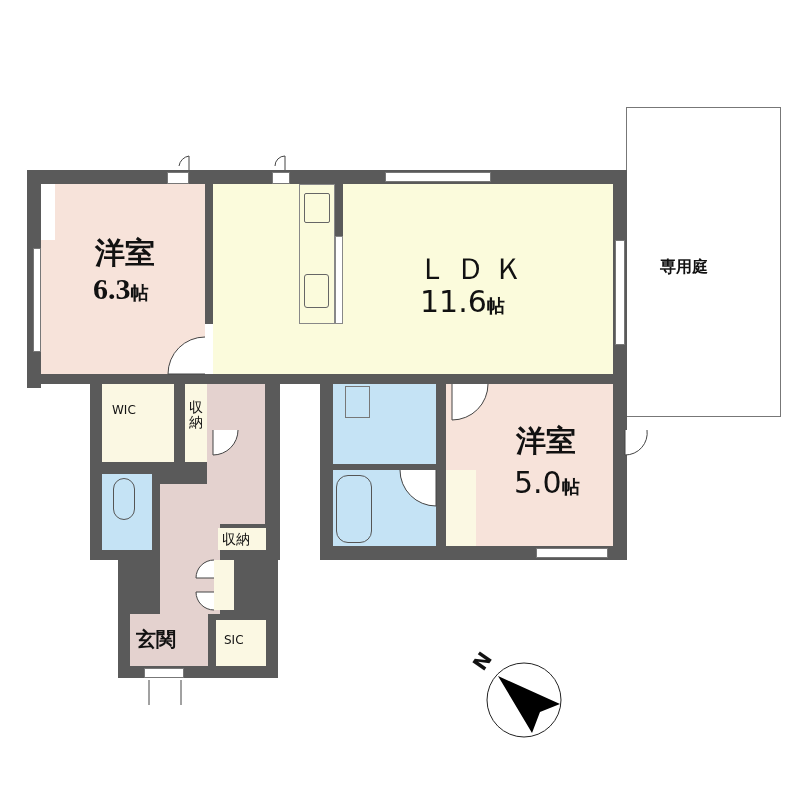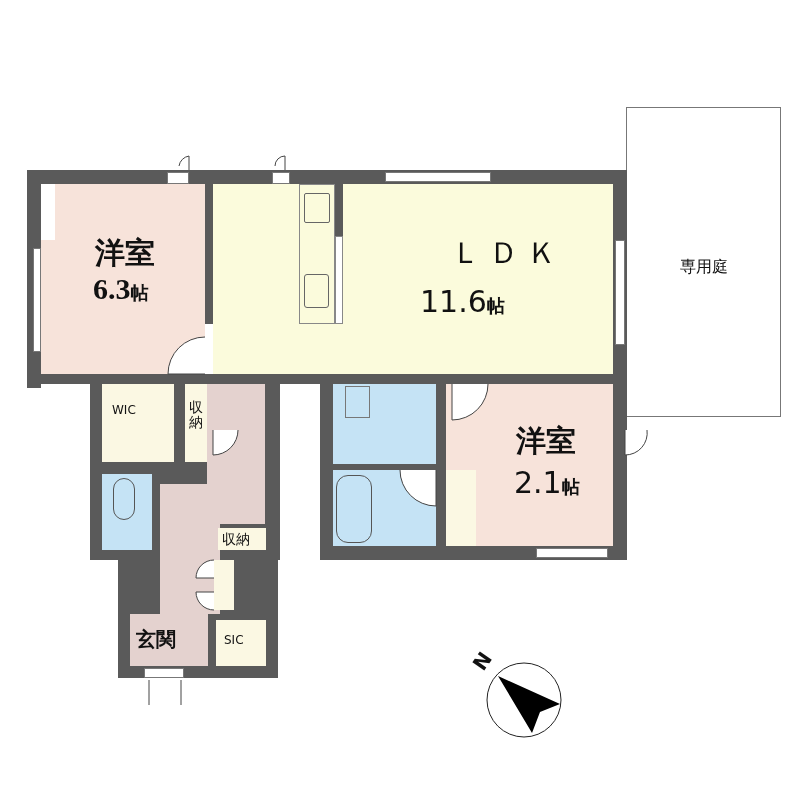--- a/index.html
+++ b/index.html
@@ -10,38 +10,38 @@
   .big{font-size:30px;font-weight:bold;}
   .mid{font-size:12px;font-weight:bold;}
   .tsu{font-size:18px;font-weight:bold;}
   .win{background:#fff;border:1px solid #777;}
   svg{position:absolute;overflow:visible;}
 </style>
 </head>
 <body>
 
 <div class="abs" style="left:626px;top:107px;width:155px;height:310px;border:1.5px solid #777;background:#fff;"></div>
-<div class="label mid" style="left:660px;top:258px;font-weight:normal;font-size:16px;margin-left:20px;">専用庭</div>
+<div class="label mid" style="left:660px;top:258px;font-weight:bold;font-size:16px;">専用庭</div>
 
 <div class="abs wall" style="left:27px;top:170px;width:600px;height:14px;"></div>
 <div class="abs wall" style="left:27px;top:170px;width:14px;height:218px;"></div>
 <div class="abs wall" style="left:613px;top:170px;width:14px;height:388px;"></div>
 
 <div class="abs" style="left:55px;top:184px;width:150px;height:190px;background:#f7e3da;"></div>
 <div class="abs" style="left:41px;top:240px;width:14px;height:134px;background:#f7e3da;"></div>
 <div class="label big" style="left:95px;top:236px;">洋室</div>
 <div class="label" style="left:93px;top:272px;font-family:Liberation Serif, serif;">
   <span class="big">6.3</span><span class="tsu">帖</span>
 </div>
 <div class="abs win" style="left:33px;top:248px;width:8px;height:104px;"></div>
 
 <div class="abs wall" style="left:205px;top:184px;width:8px;height:140px;"></div>
 
 <div class="abs" style="left:213px;top:184px;width:400px;height:190px;background:#fbfbdc;"></div>
-<div class="label big" style="left:418px;top:236px;font-weight:normal;letter-spacing:8px;margin-left:33px;">ＬＤＫ</div>
+<div class="label big" style="left:418px;top:252px;font-weight:normal;letter-spacing:8px;">ＬＤＫ</div>
 <div class="label" style="left:420px;top:285px;">
   <span class="big" style="font-weight:normal;">11.6</span><span class="tsu">帖</span>
 </div>
 
 <div class="abs" style="left:299px;top:184px;width:36px;height:140px;border:1px solid #888;background:#fbfbdc;"></div>
 <div class="abs" style="left:304px;top:193px;width:26px;height:30px;border:1.5px solid #666;border-radius:2px;"></div>
 <div class="abs" style="left:304px;top:274px;width:25px;height:34px;border:1.5px solid #666;border-radius:3px;"></div>
 <div class="abs wall" style="left:335px;top:184px;width:8px;height:52px;"></div>
 <div class="abs" style="left:335px;top:236px;width:8px;height:88px;background:#fff;border:1px solid #888;"></div>
 <div class="abs win" style="left:385px;top:172px;width:106px;height:10px;"></div>
@@ -81,21 +81,21 @@
 <div class="abs" style="left:333px;top:384px;width:103px;height:80px;background:#c5e3f5;"></div>
 <div class="abs" style="left:345px;top:386px;width:25px;height:32px;border:1px solid #777;"></div>
 
 <div class="abs" style="left:333px;top:470px;width:103px;height:76px;background:#c5e3f5;"></div>
 <div class="abs" style="left:336px;top:475px;width:36px;height:68px;border:1.5px solid #555;border-radius:12px;"></div>
 
 <div class="abs" style="left:446px;top:384px;width:167px;height:162px;background:#f7e3da;"></div>
 <div class="abs" style="left:446px;top:470px;width:30px;height:76px;background:#fbf8e3;"></div>
 <div class="label big" style="left:516px;top:424px;">洋室</div>
 <div class="label" style="left:514px;top:466px;">
-  <span class="big" style="font-weight:normal;">2.1</span><span class="tsu">帖</span>
+  <span class="big" style="font-weight:normal;">5.0</span><span class="tsu">帖</span>
 </div>
 <div class="abs win" style="left:536px;top:548px;width:72px;height:10px;"></div>
 
 <svg width="800" height="800" style="left:0;top:0;">
   <path d="M205 374 L168 374 A37 37 0 0 1 205 337" fill="#fff" stroke="#444" stroke-width="1"></path>
   <path d="M452 384 L452 420 A36 36 0 0 0 488 384" fill="#fff" stroke="#444" stroke-width="1"></path>
   <path d="M436 470 L436 506 A36 36 0 0 1 400 470" fill="#fff" stroke="#444" stroke-width="1"></path>
   <path d="M213 430 L213 455 A25 25 0 0 0 238 430" fill="#fff" stroke="#444" stroke-width="1"></path>
   <path d="M625 430 L625 455 A22 22 0 0 0 647 430" fill="#fff" stroke="#444" stroke-width="1"></path>
   <path d="M179 166 A12 12 0 0 1 189 156 L189 170" fill="none" stroke="#444" stroke-width="1"></path>

